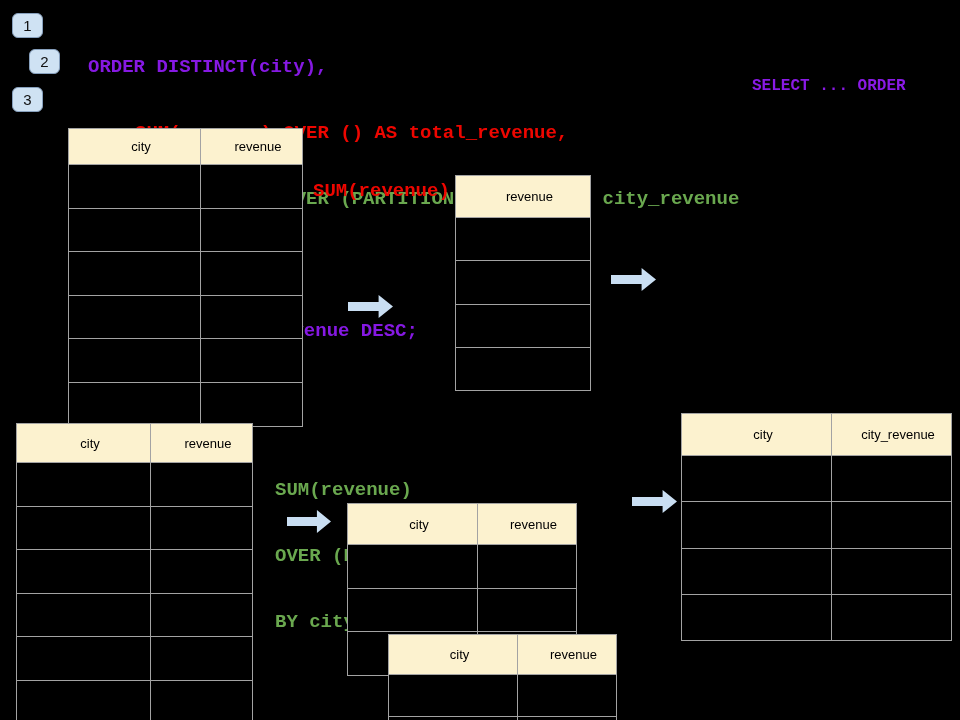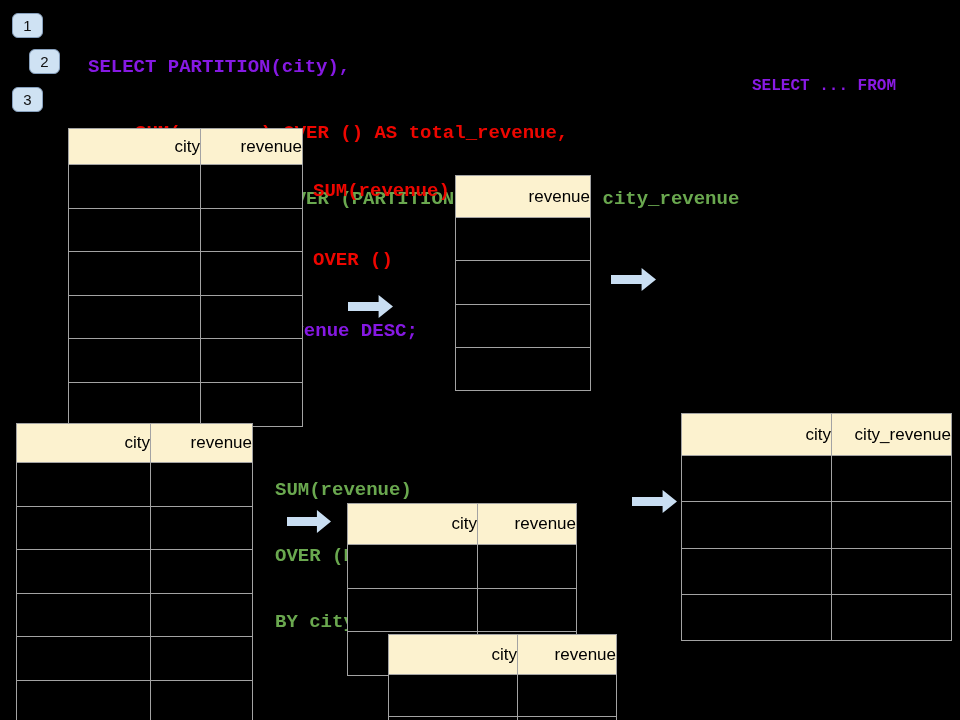--- a/index.html
+++ b/index.html
@@ -36,21 +36,21 @@
   #badge-2{left:29px;top:49px;}
   #badge-3{left:12px;top:87px;}
   
   .tbl{
     position:absolute;border-collapse:collapse;table-layout:fixed;
     background:var(--table-cell-bg,#000);
   }
   .tbl th{
     background:var(--table-header-bg,#fcf2cf);
     border:1px solid var(--table-border,#a3a3a3);
-    font-weight:normal;font-size:17px;color:#000;text-align:right;
+    font-weight:normal;font-size:13px;color:#000;text-align:center;
     padding:0 0 0 13px;vertical-align:middle;
   }
   .tbl td{
     border:1px solid var(--table-border,#a3a3a3);
     background:var(--table-cell-bg,#000);
   }
   #t-source-top{left:68px;top:128px;width:235px;}
   #t-source-top th{height:35px;}
   #t-source-top td{height:40.6px;}
   #t-source-top th:first-child{width:118px;}
@@ -99,34 +99,33 @@
     <span>1</span>
   </div>
   <div class="badge" id="badge-2">
     <span>2</span>
   </div>
   <div class="badge" id="badge-3">
     <span>3</span>
   </div>
 
   <div class="code sql-block">
-    <div class="sql-line c-purple">SELECT PARTITION(city),</div>
+    <div class="sql-line c-purple">ORDER DISTINCT(city),</div>
     <div class="sql-line c-red ind-a">SUM(revenue) OVER () AS total_revenue,</div>
     <div class="sql-line c-green ind-a">SUM(revenue) OVER (PARTITION BY city) as city_revenue</div>
     <div class="sql-line c-purple ind-b">FROM rides</div>
     <div class="sql-line c-purple ind-b">ORDER by city_revenue DESC;</div>
   </div>
 
   <div class="code snippet">
-    <div>SELECT ... FROM</div>
+    <div>SELECT ... ORDER</div>
   </div>
 
   <div class="code ann-total">
     <div>SUM(revenue)</div>
-    <div>OVER ()</div>
   </div>
 
   <div class="code ann-partition">
     <div>SUM(revenue)</div>
     <div>OVER (PARTITION</div>
     <div>BY city)</div>
   </div>
 
   <table class="tbl" id="t-source-top">
     <thead>

